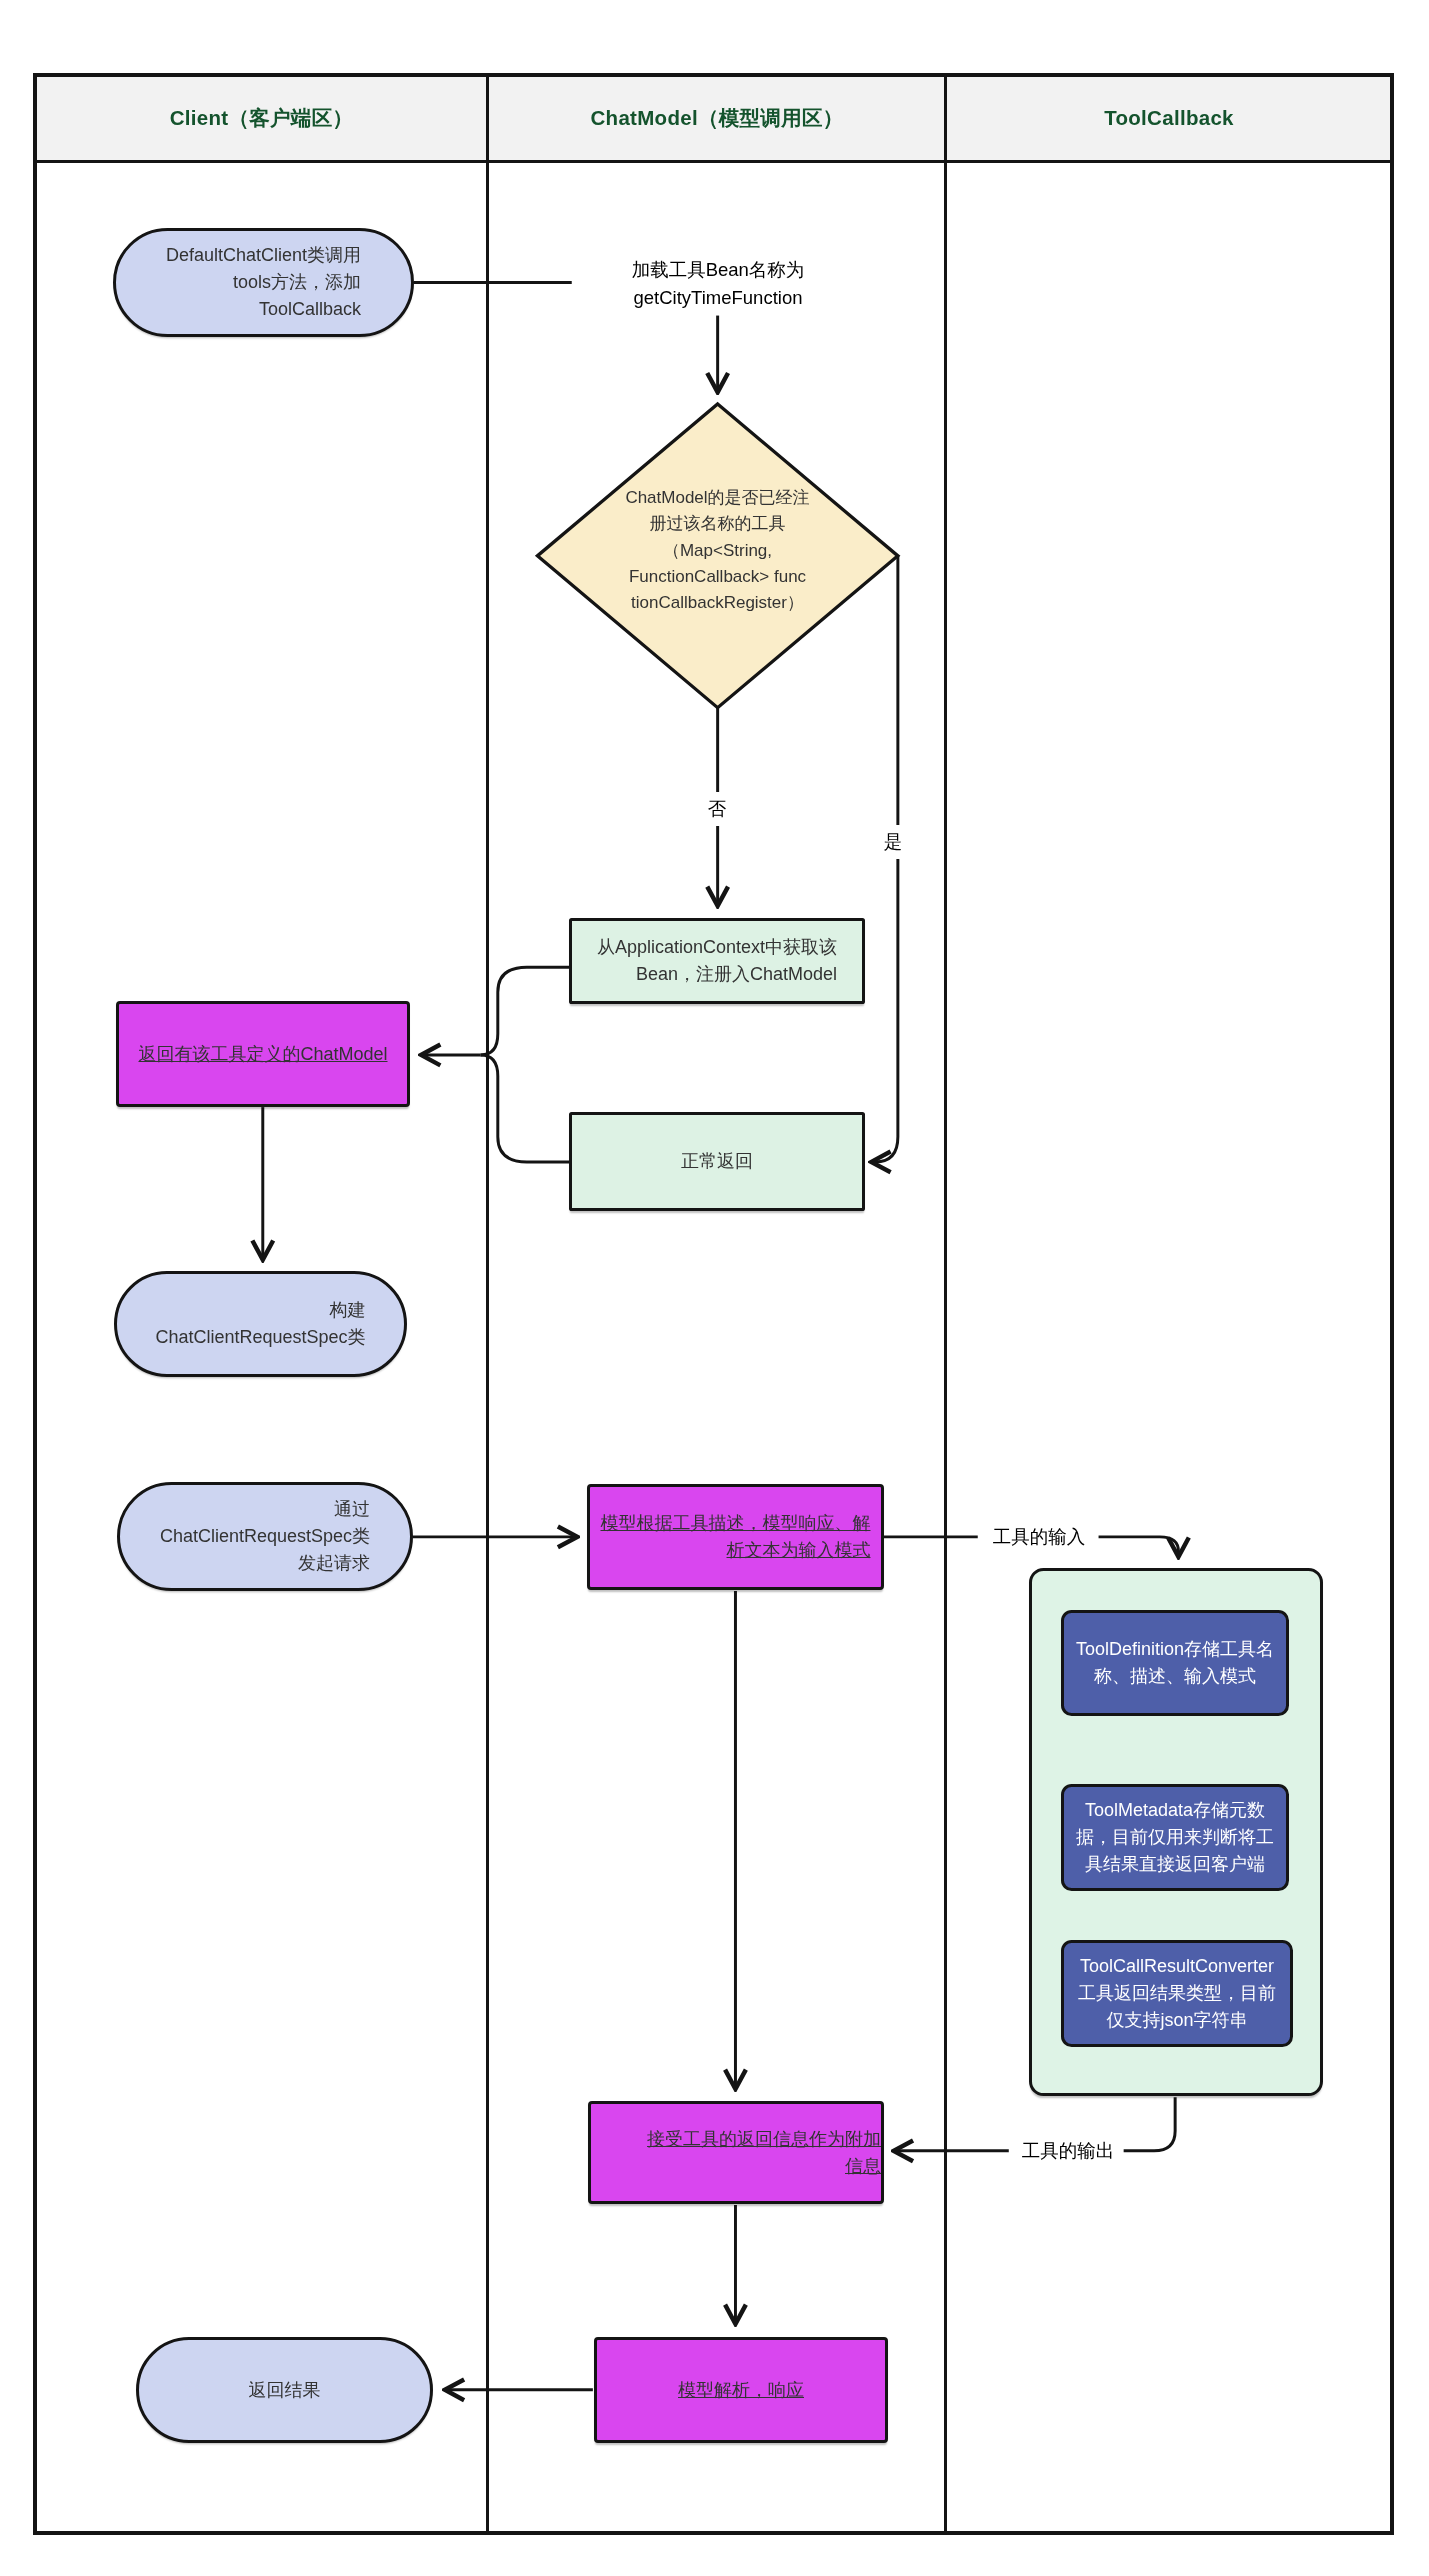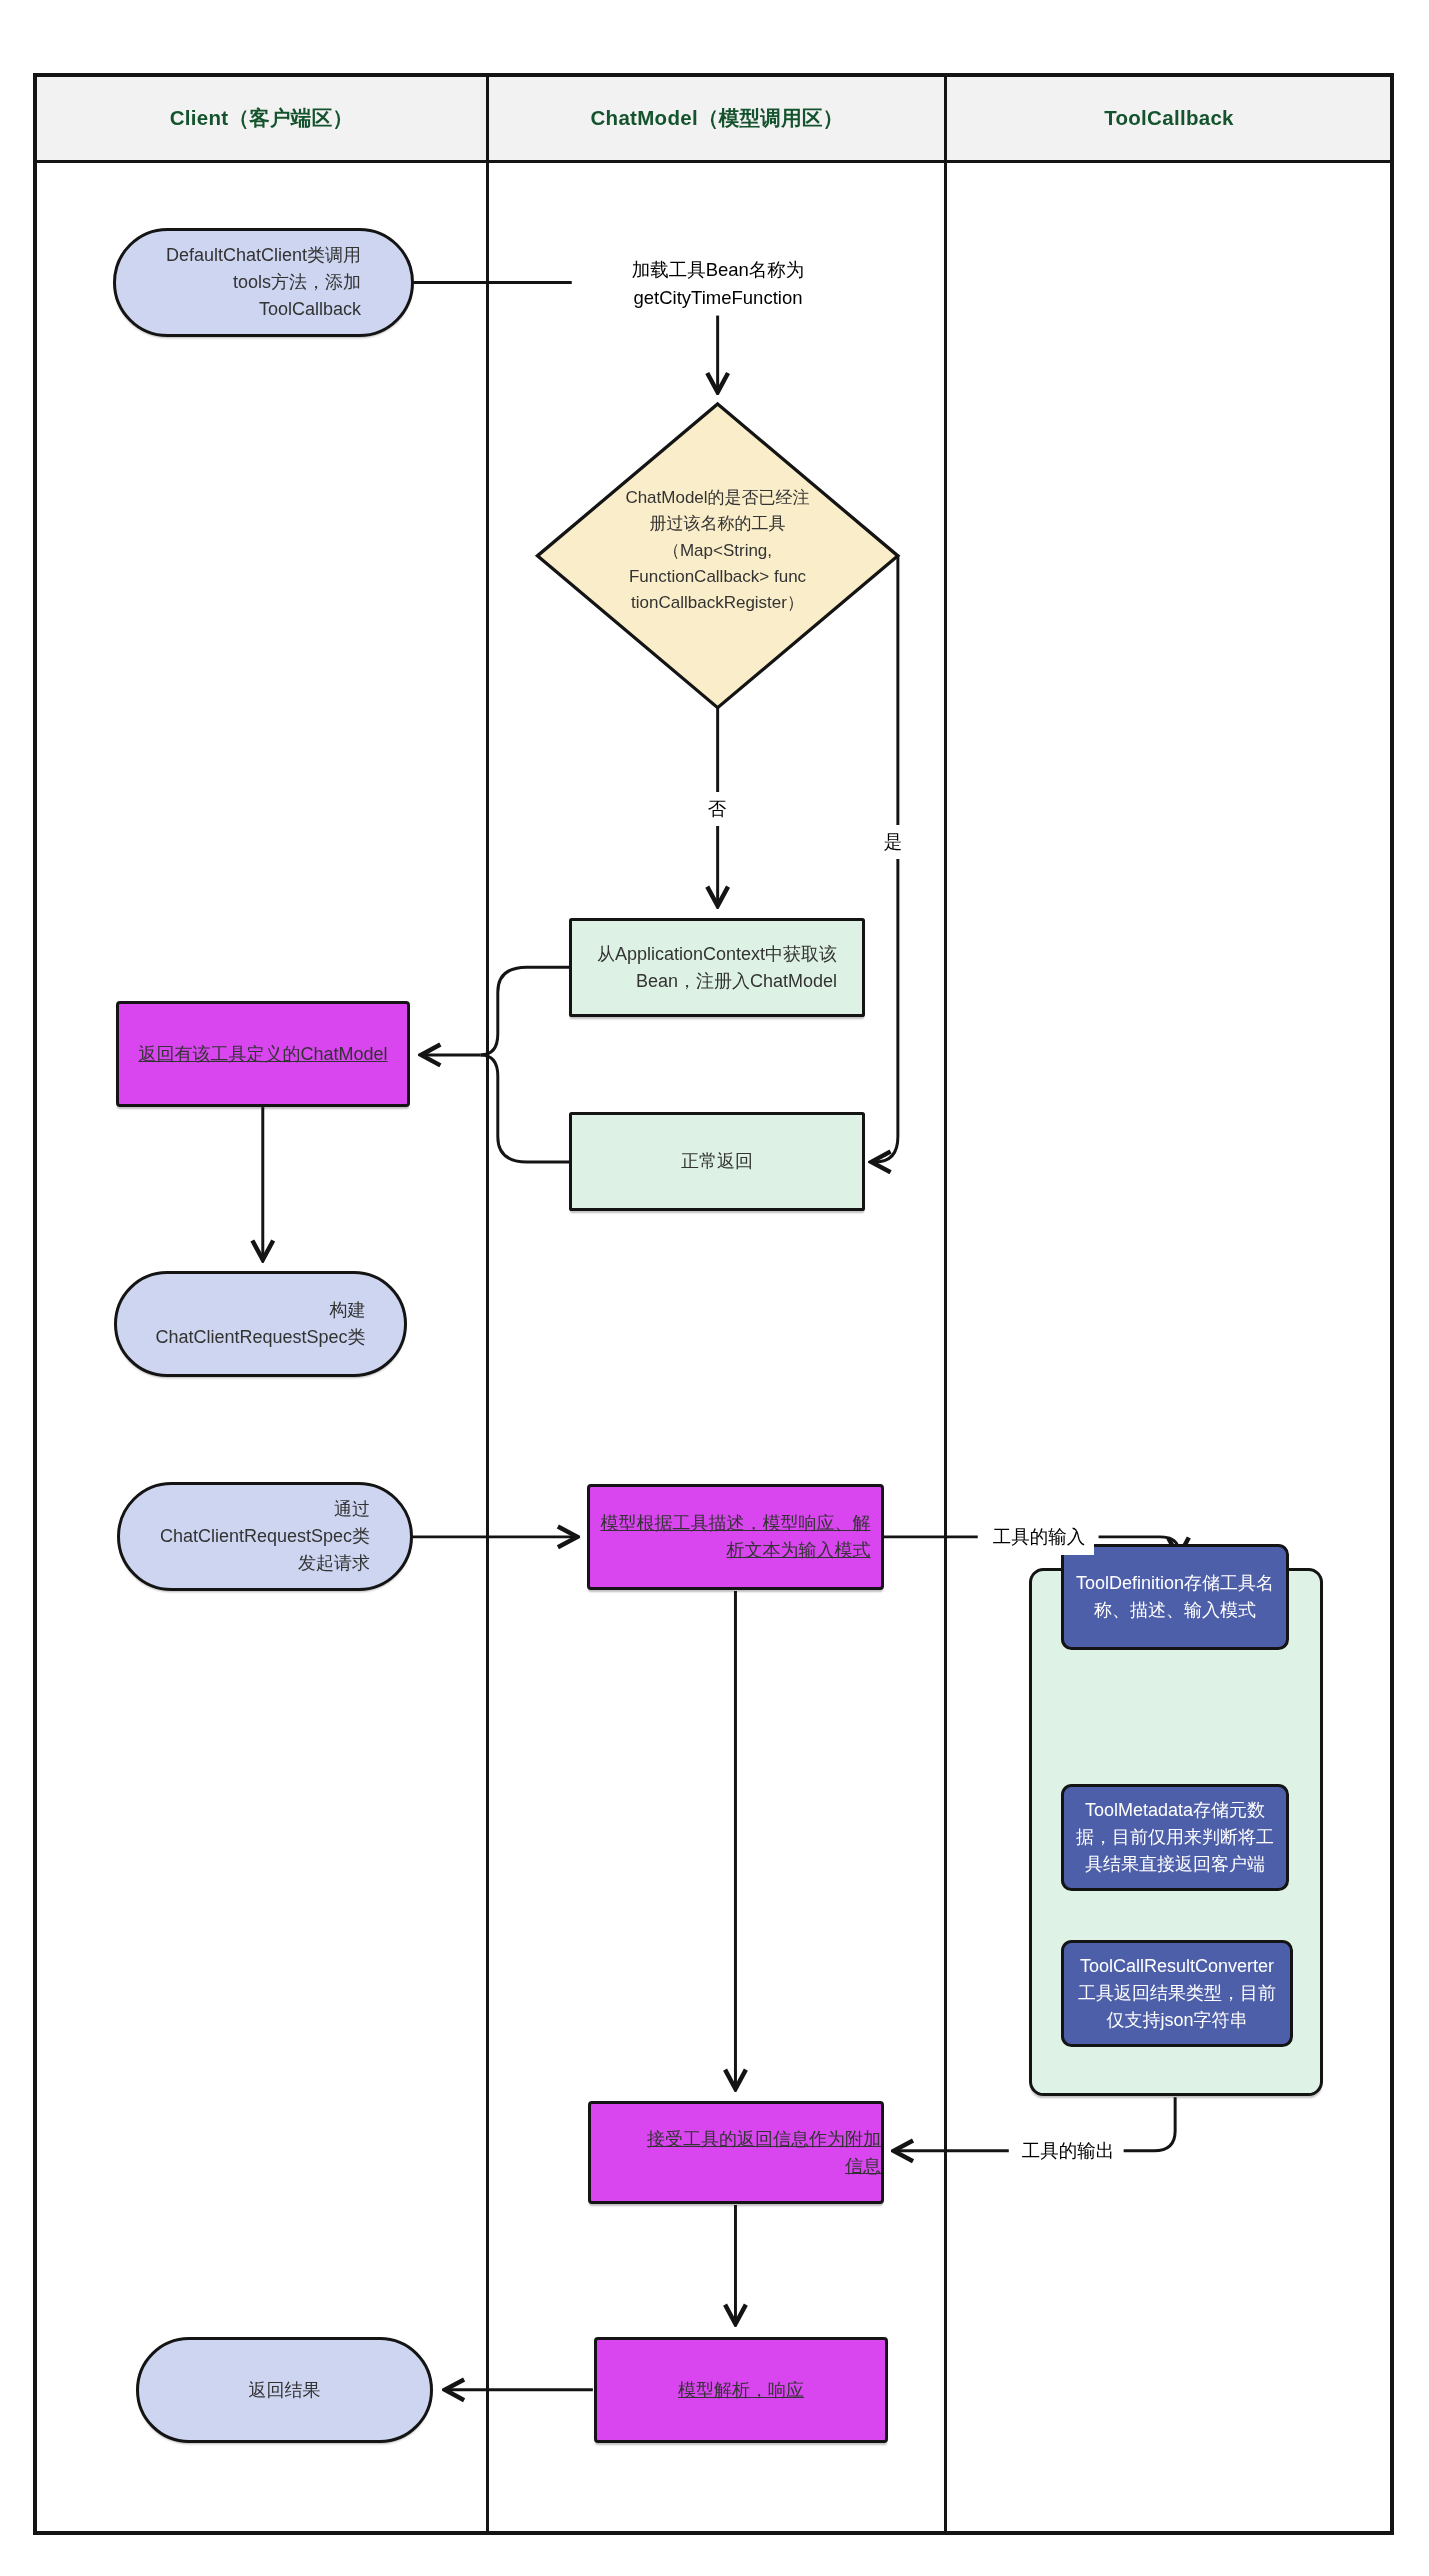--- a/index.html
+++ b/index.html
@@ -71,30 +71,30 @@
 发起请求</div>
 <div class="abs node stadium" style="left:136px;top:2337px;width:297px;height:106px;">返回结果</div>
 
 <div class="abs edge-label" style="left:599px;top:252px;width:238px;height:63px;">加载工具Bean名称为
 getCityTimeFunction</div>
 <div class="abs diamond-label" style="left:612px;top:485px;">ChatModel的是否已经注
 册过该名称的工具
 （Map&lt;String,
 FunctionCallback&gt; func
 tionCallbackRegister）</div>
-<div class="abs node process" style="left:569px;top:918px;width:296px;height:99px;">从ApplicationContext中获取该
+<div class="abs node process" style="left:569px;top:918px;width:296px;height:86px;">从ApplicationContext中获取该
 Bean，注册入ChatModel</div>
 <div class="abs node process" style="left:569px;top:1112px;width:296px;height:99px;">正常返回</div>
 <div class="abs node process-round" style="left:587px;top:1484px;width:297px;height:106px;">模型根据工具描述，模型响应、解
 析文本为输入模式</div>
 <div class="abs node process-round" style="left:588px;top:2101px;width:296px;height:103px;padding-left:48px;">接受工具的返回信息作为附加信息</div>
 <div class="abs node process-round" style="left:594px;top:2337px;width:294px;height:106px;">模型解析，响应</div>
 
 <div class="abs container-box" style="left:1029px;top:1568px;width:294px;height:528px;"></div>
-<div class="abs tool-box" style="left:1061px;top:1544px;width:228px;height:106px;">ToolDefinition存储工具名
+<div class="abs tool-box" style="left:1061px;top:1610px;width:228px;height:106px;">ToolDefinition存储工具名
 称、描述、输入模式</div>
 <div class="abs tool-box" style="left:1061px;top:1784px;width:228px;height:107px;">ToolMetadata存储元数
 据，目前仅用来判断将工
 具结果直接返回客户端</div>
 <div class="abs tool-box" style="left:1061px;top:1940px;width:232px;height:107px;">ToolCallResultConverter
 工具返回结果类型，目前
 仅支持json字符串</div>
 
 <div class="abs edge-label" style="left:702px;top:792px;width:30px;height:34px;">否</div>
 <div class="abs edge-label" style="left:878px;top:825px;width:30px;height:34px;">是</div>

